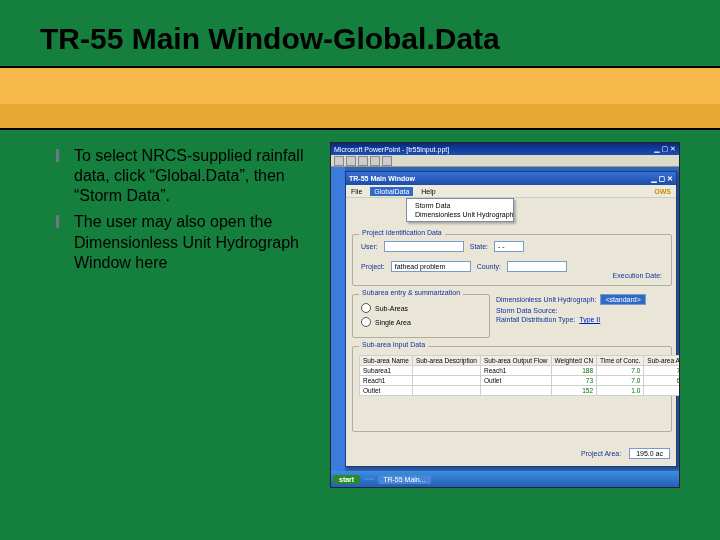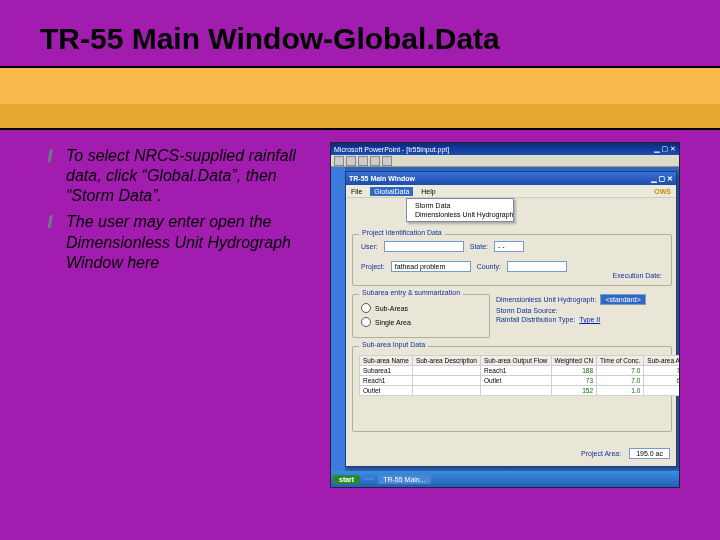--- a/index.html
+++ b/index.html
@@ -4,21 +4,21 @@
 <style>
   * { box-sizing: border-box; margin: 0; padding: 0; }
   html, body { width: 720px; height: 540px; overflow: hidden; }
   body {
     background: #fff;
     font-family: Arial, Helvetica, sans-serif;
     position: relative;
   }
   .slide {
     position: absolute; inset: 0;
-    background: #a21caf;
+    background: #15803d;
   }
   .title-band {
     position: absolute;
     left: 0; right: 0; top: 68px; height: 60px;
     background: linear-gradient(#f7b94a 0 60%, #e7a832 60% 100%);
     z-index: 0;
   }
   .title-lines {
     position: absolute;
     left: 0; right: 0; top: 66px; height: 66px;
@@ -33,23 +33,22 @@
     position: absolute;
     top: 22px; left: 40px;
     font-family: Arial, Helvetica, sans-serif;
     font-weight: 900;
     font-size: 30px;
     color: #000;
     z-index: 5;
   }
   .bullets {
     position: absolute;
-    top: 146px; left: 44px; width: 280px;
+    top: 146px; left: 52px; width: 280px;
     z-index: 5;
-    font-style: italic;
   }
   .bullets li {
     list-style: none;
     position: relative;
     padding-left: 22px;
     font-size: 16px;
     line-height: 1.26;
     color: #000;
     margin-bottom: 6px;
     font-family: Arial, Helvetica, sans-serif;
@@ -230,21 +229,21 @@
 <div class="slide">
   <div class="title-band"></div>
   <div class="title-lines">
     <span style="top:0"></span>
       <span style="top:62px"></span>
   </div>
   <h1 class="title">TR-55 Main Window-Global.Data</h1>
 
   <ul class="bullets">
     <li>To select NRCS-supplied rainfall data, click “Global.Data”, then “Storm Data”.</li>
-    <li>The user may enter open the Dimensionless Unit Hydrograph Window here</li>
+    <li>The user may also open the Dimensionless Unit Hydrograph Window here</li>
   </ul>
 
   <div class="shot">
     <div class="pp-titlebar">
       <span>Microsoft PowerPoint - [tr55input.ppt]</span>
       <span>▁ ▢ ✕</span>
     </div>
     <div class="pp-toolbar">
       <span class="pp-icon"></span>
       <span class="pp-icon"></span>

